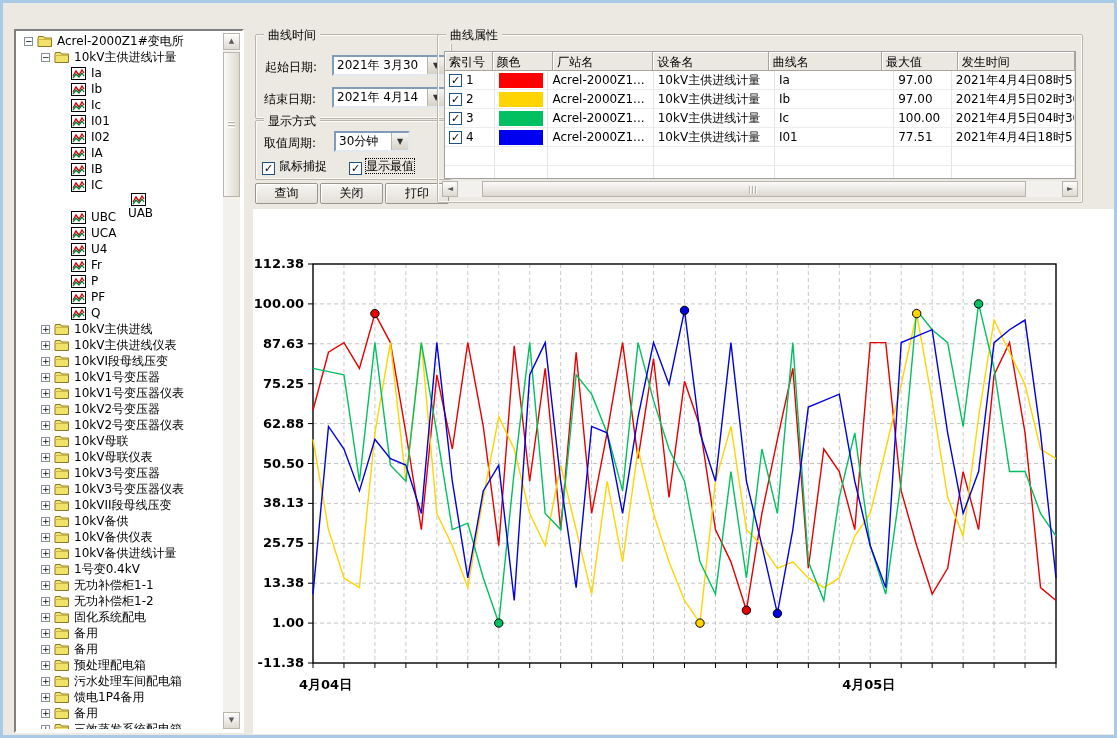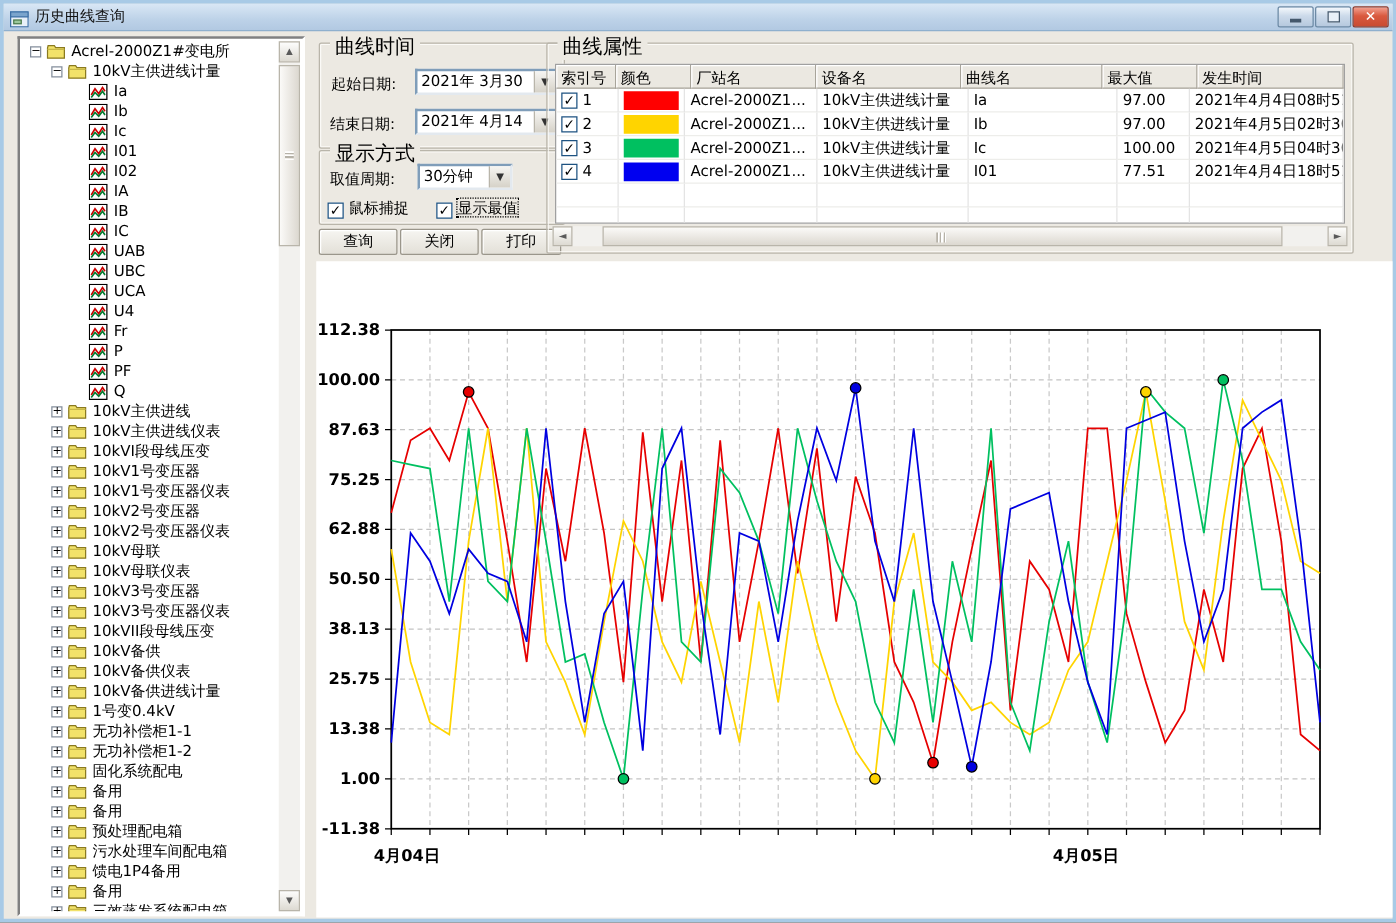--- a/index.html
+++ b/index.html
@@ -36,21 +36,21 @@
   .grip{position:absolute;left:4px;right:4px;top:50%;height:7px;margin-top:-4px;
     background:repeating-linear-gradient(#fff 0 1px,#B6B2A8 1px 2px,transparent 2px 3px);}
   .hsb{position:absolute;left:4px;right:4px;bottom:5px;height:16px;background:#F2F1EE;}
   .hbtn{position:absolute;top:0;width:16px;height:16px;background:linear-gradient(#FDFDFC,#DDDAD2);
     border:1px solid #B9B5AA;box-sizing:border-box;color:#5A5A5A;font-size:8px;text-align:center;line-height:14px;}
   .hthumb{position:absolute;top:0;height:16px;background:linear-gradient(#FBFAF8,#DCD8D0);border:1px solid #B9B5AA;box-sizing:border-box;}
   .hgrip{position:absolute;top:4px;left:50%;width:9px;height:8px;margin-left:-5px;
     background:repeating-linear-gradient(90deg,#B6B2A8 0 1px,#fff 1px 2px,transparent 2px 3px);}
   
   .grp{position:absolute;border:1px solid #B9B5AA;border-radius:2px;box-shadow:inset 0 0 0 1px #FBFAF7;box-sizing:border-box;}
-  .grp-title{position:absolute;top:-8px;left:8px;background:#ECE9E2;padding:0 4px;font-size:16px;color:#000;}
+  .grp-title{position:absolute;top:-8px;left:8px;background:#ECE9E2;padding:0 4px;font-size:12px;color:#000;}
   .flabel{position:absolute;font-size:12px;color:#000;}
   .combo{position:absolute;height:21px;background:#fff;border:2px solid;border-color:#7F9DB9 #E3E9EF #E3E9EF #7F9DB9;
     box-sizing:border-box;display:flex;align-items:center;}
   .combo .cval{flex:1;font-size:12px;padding:0 3px;white-space:nowrap;overflow:hidden;}
   .combo .cbtn{flex:0 0 16px;height:100%;background:linear-gradient(#F6F5F2,#D6D2C8);border-left:1px solid #B9B5AA;
     color:#333;font-size:8px;display:flex;align-items:center;justify-content:center;}
   .cbx{display:inline-block;width:13px;height:13px;border:1px solid #1D5281;background:#fff;box-sizing:border-box;
     font-size:11px;line-height:11px;text-align:center;color:#000;font-weight:bold;vertical-align:-2px;margin-right:4px;}
   .cbxrow{position:absolute;font-size:12px;white-space:nowrap;}
   .focusbox{outline:1px dotted #000;}
@@ -67,41 +67,20 @@
   .swatch{width:100%;height:15px;}
   
   .chartpanel{position:absolute;left:250px;top:206px;width:861px;height:525px;background:#fff;}
 </style>
 </head>
 <body>
 <div id="stage">
 
 <div class="win">
 
-  <div class="titlebar">
-    <span class="title-icon">
-      <svg width="15" height="13">
-            <rect x="0.5" y="0.5" width="14" height="12" fill="#E8F0F8" stroke="#3B6EA5"></rect>
-            <rect x="0.5" y="0.5" width="14" height="4" fill="#7AA4CC" stroke="#3B6EA5"></rect>
-            <rect x="3" y="7" width="6" height="3" fill="#9CC89C" stroke="#4A7A4A"></rect>
-          </svg>
-    </span>
-    <span class="ttl">历史曲线查询</span>
-    <div class="tb-btns">
-      <div class="tb-btn">
-            <span class="glyph-min"></span>
-          </div>
-      <div class="tb-btn">
-            <span class="glyph-res"></span>
-          </div>
-      <div class="tb-btn close">
-            <span class="glyph-x">✕</span>
-          </div>
-    </div>
-  </div>
 
   <div class="treepanel">
     <div class="treelist" id="tree-list">
           <div class="trow" style="padding-left: 6px;">
             <span class="exp">−</span>
             <span class="ico"><svg width="16" height="13" viewBox="0 0 16 13">
                 <path d="M1 3.5 L1 11.5 L14.5 11.5 L14.5 3 L7.5 3 L6.5 1.5 L1.5 1.5 Z" fill="#F2E26A" stroke="#8A7A20"></path>
                 <path d="M1 4.5 L14.5 4.5" stroke="#C8B848" fill="none"></path>
               </svg></span>
             <span class="tlabel">Acrel-2000Z1#变电所</span>
@@ -179,21 +158,21 @@
           </div>
           <div class="trow" style="padding-left: 40px;">
             <span style="width:13px;flex:0 0 auto"></span>
             <span class="ico"><svg width="16" height="13" viewBox="0 0 16 13">
                 <rect x="0.5" y="0.5" width="14" height="12" fill="#fff" stroke="#000"></rect>
                 <polyline points="2,9 5,4 8,8 11,3 13,6" stroke="#CC0000" stroke-width="1.3" fill="none"></polyline>
                 <polyline points="2,11 5,7 8,10 11,6 13,9" stroke="#007A30" stroke-width="1.3" fill="none"></polyline>
               </svg></span>
             <span class="tlabel">IC</span>
           </div>
-          <div class="trow" style="padding-left: 40px;">
+          <div class="trow" style="padding-left: 40px; flex-direction: column;">
             <span style="width:13px;flex:0 0 auto"></span>
             <span class="ico"><svg width="16" height="13" viewBox="0 0 16 13">
                 <rect x="0.5" y="0.5" width="14" height="12" fill="#fff" stroke="#000"></rect>
                 <polyline points="2,9 5,4 8,8 11,3 13,6" stroke="#CC0000" stroke-width="1.3" fill="none"></polyline>
                 <polyline points="2,11 5,7 8,10 11,6 13,9" stroke="#007A30" stroke-width="1.3" fill="none"></polyline>
               </svg></span>
             <span class="tlabel">UAB</span>
           </div>
           <div class="trow" style="padding-left: 40px;">
             <span style="width:13px;flex:0 0 auto"></span>

